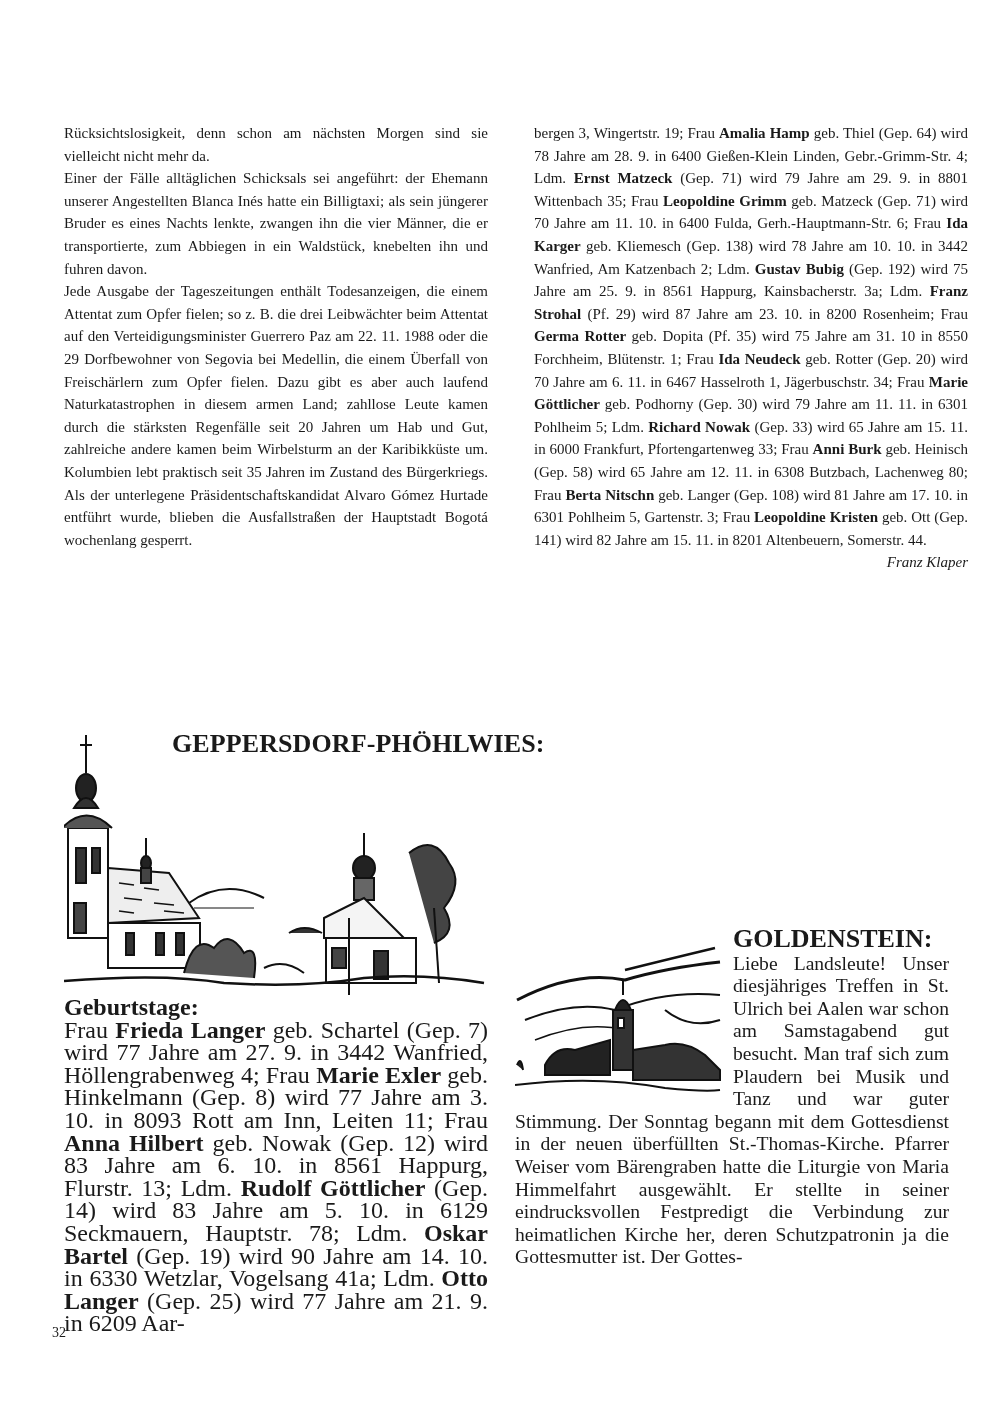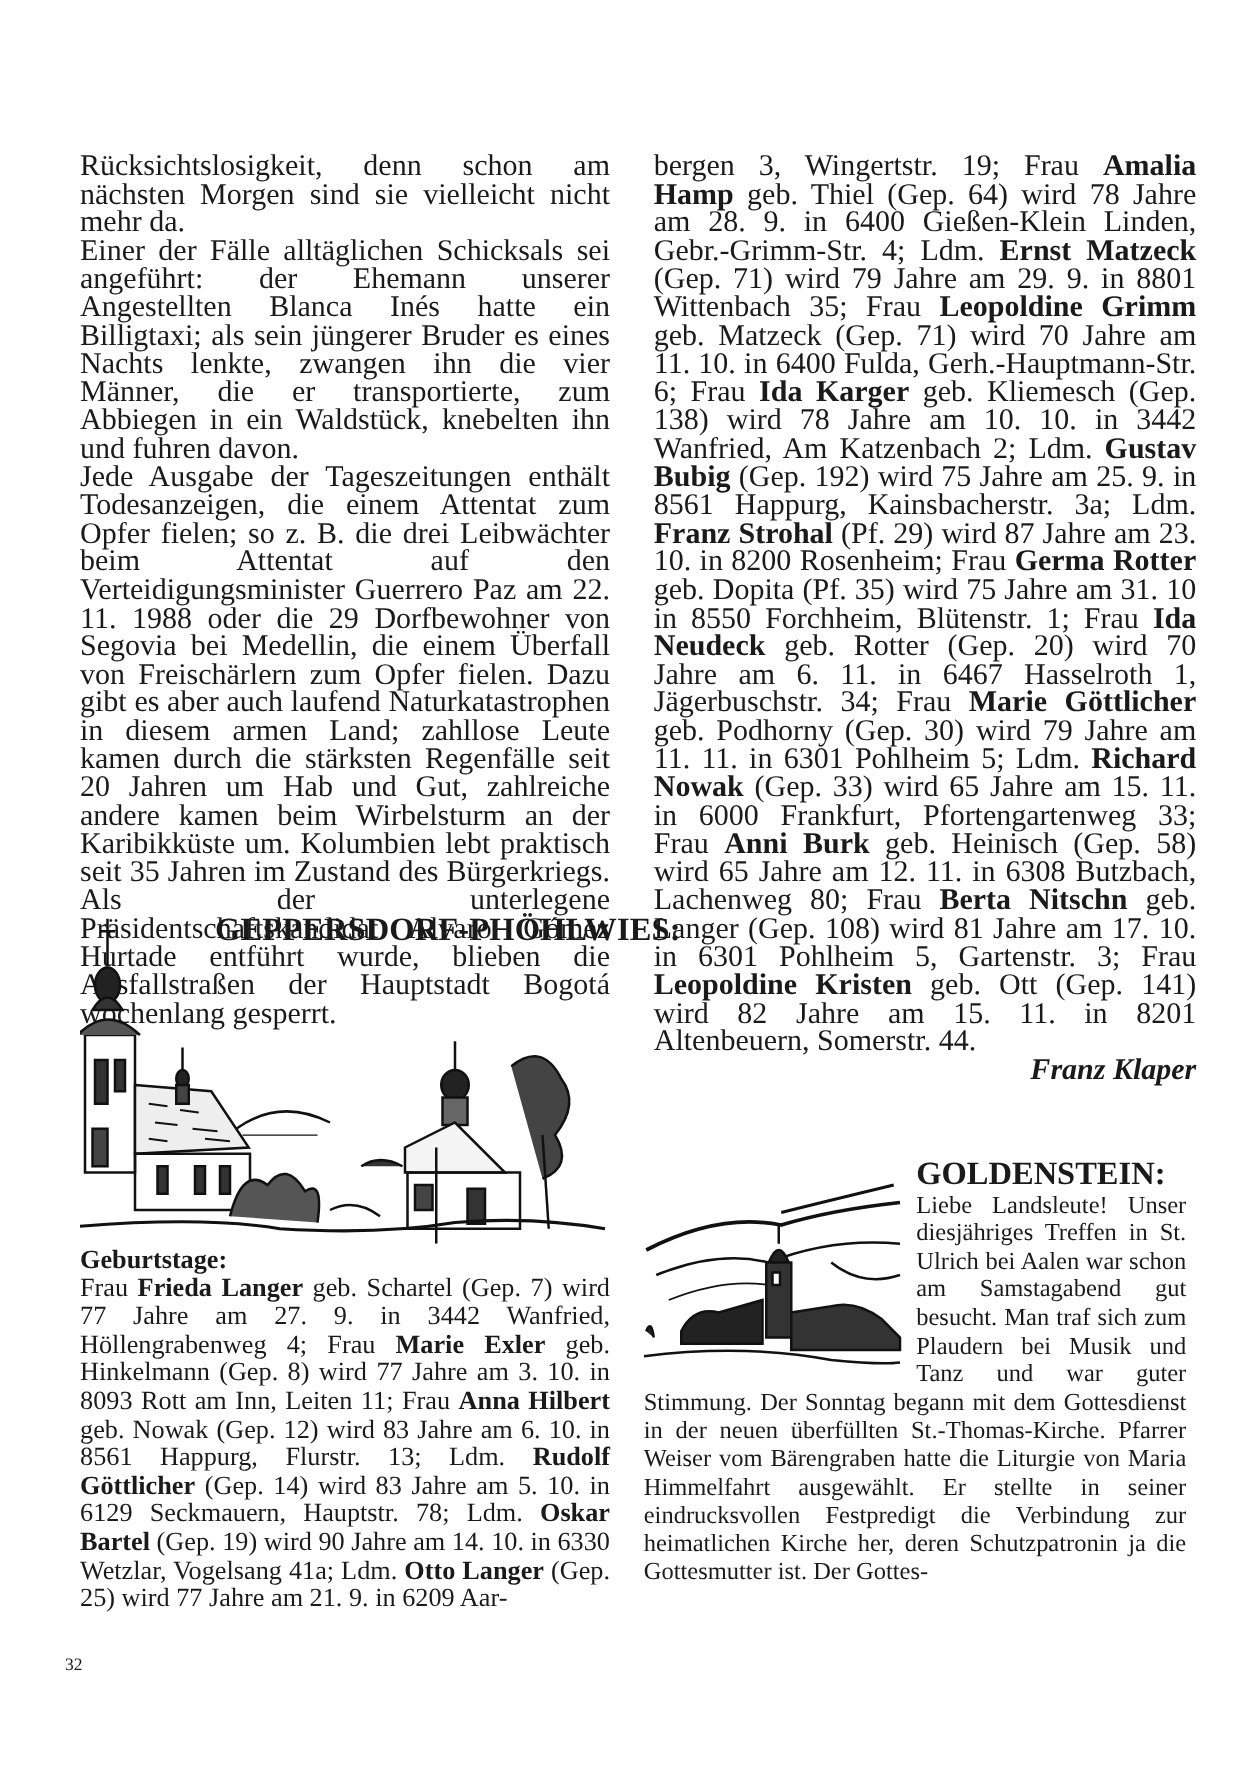--- a/index.html
+++ b/index.html
@@ -1,27 +1,27 @@
 <!DOCTYPE html>
 <html><head>
 <meta charset="utf-8">
 <style>
   html, body { margin: 0; padding: 0; background: #ffffff; }
   body { width: 1000px; height: 1413px; position: relative; overflow: hidden;
          font-family: "Liberation Serif", "DejaVu Serif", serif; color: #1a1a1a; }
-  .col { position: absolute; font-size: 24px; line-height: 22.6px; text-align: justify; }
+  .col { position: absolute; font-size: 15px; line-height: 22.6px; text-align: justify; }
   .col p { margin: 0; }
   #left { left: 64px; top: 122px; width: 424px; }
-  #right { left: 523px; top: 122px; width: 434px; }
+  #right { left: 534px; top: 122px; width: 434px; }
   b { font-weight: bold; }
   .h-gepp { position: absolute; left: 172px; top: 729px; font-weight: bold; font-size: 26px;
             letter-spacing: 0.1px; }
   .illu1 { position: absolute; left: 64px; top: 733px; width: 430px; height: 262px; }
-  .left-bottom { position: absolute; left: 64px; top: 996px; width: 424px; font-size: 21px; line-height: 22.6px; text-align: justify; }
-  .sig { text-align: right; font-style: italic; font-weight: bold; }
+  .left-bottom { position: absolute; left: 64px; top: 996px; width: 424px; font-size: 24px; line-height: 22.6px; text-align: justify; }
+  .sig { text-align: right; font-style: italic; }
   .gold-wrap { position: absolute; left: 515px; top: 928px; width: 434px; font-size: 19.6px; line-height: 22.6px; text-align: justify; }
   .gold-illu { position: absolute; left: 515px; top: 940px; width: 210px; height: 160px; }
   .gold-text { margin-left: 218px; }
   .gold-title { font-weight: bold; font-size: 26px; }
   .pagenum { position: absolute; left: 52px; top: 1325px; font-size: 14px; }
 </style>
 </head>
 <body>
 
 <div id="left" class="col">

